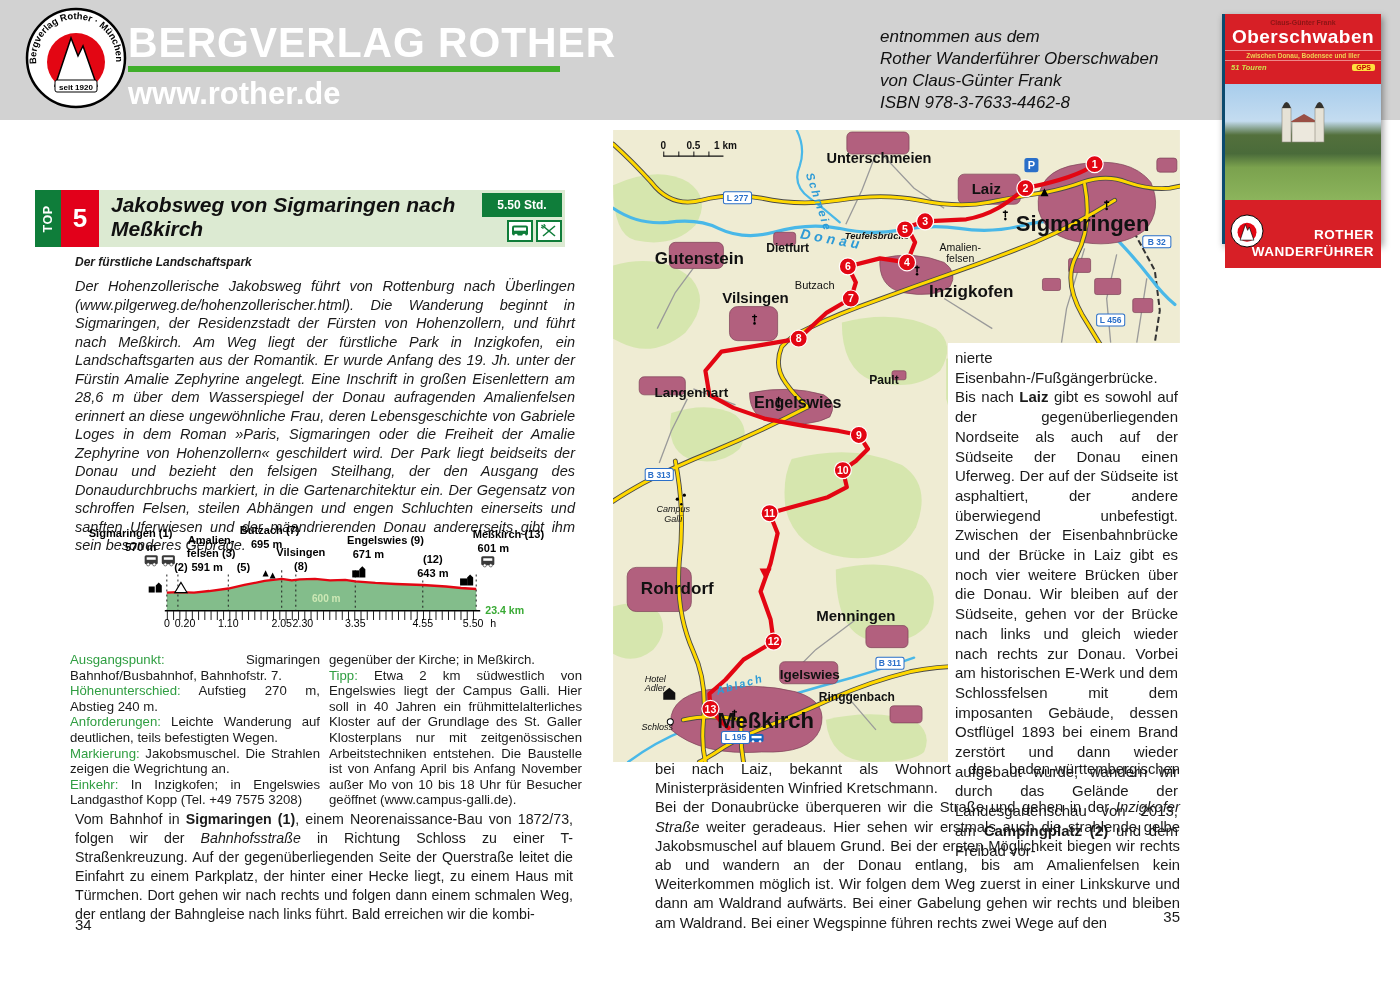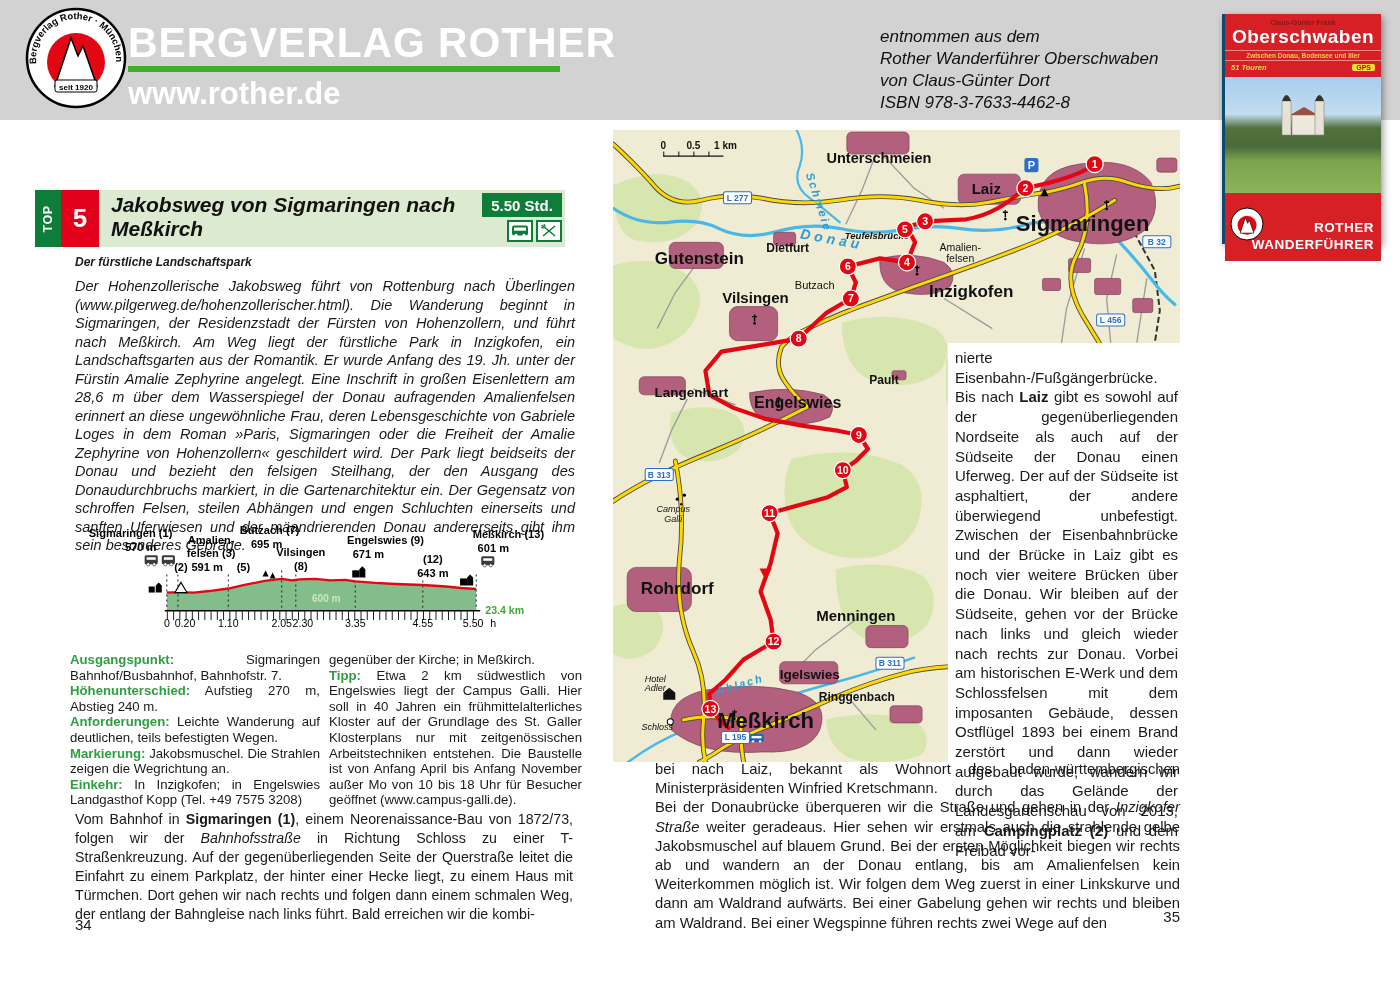--- a/index.html
+++ b/index.html
@@ -14,52 +14,52 @@
   .logo{position:absolute;left:24px;top:6px;}
   .src{position:absolute;left:880px;top:26px;width:318px;text-align:left;
        font-style:italic;font-size:17px;line-height:22px;color:#111;}
   
   .cover{position:absolute;left:1222px;top:14px;width:156px;height:230px;background:#d71f26;
          border-left:3px solid #0c4a6e;box-shadow:2px 3px 7px rgba(0,0,0,.4);font-weight:bold;}
   .cover-author{margin-top:5px;text-align:center;font-size:7px;color:#8c1515;}
   .cover-title{text-align:center;font-size:19px;color:#fff;letter-spacing:.5px;}
   .cover-sub{margin-top:2px;text-align:center;font-size:6.5px;color:#f0d054;
              border-top:1px solid #e88;border-bottom:1px solid #e88;padding:1px 0;}
-  .cover-row{display:flex;justify-content:space-between;align-items:center;padding:2px 6px 5px 6px;text-align:center;}
+  .cover-row{display:flex;justify-content:space-between;align-items:center;padding:2px 6px 12px 6px;text-align:center;}
   .cover-tours{font-size:7.5px;color:#cfe24e;font-style:italic;}
   .cover-gps{font-size:7px;color:#c00000;background:#ffdf3e;border-radius:2px;padding:0 4px;}
   .cover-photo{position:relative;height:116px;margin:0 0px;
      background:linear-gradient(#a8cdec 0%,#c4dcf0 32%,#53703c 44%,#4a6b3a 60%,#7ba24e 72%,#8cb45c 100%);}
   .cover-band{position:relative;height:48px;background:#d71f26;margin-top:20px;}
   .cover-series{position:absolute;right:7px;top:6px;text-align:right;color:#fff;
                 font-size:13.5px;line-height:17px;letter-spacing:.5px;}
   .cover-logo{position:absolute;left:5px;top:-6px;}
   
   .tourbar{position:absolute;left:35px;top:190px;width:530px;height:57px;display:flex;}
   .top-green{width:26px;background:#0f7d3a;display:flex;align-items:center;justify-content:center;}
   .top-green span{transform:rotate(-90deg);color:#fff;font-weight:bold;font-size:12.5px;letter-spacing:.5px;}
   .top-red{width:38px;background:#e2001a;color:#fff;font-size:26px;font-weight:bold;
            display:flex;align-items:center;justify-content:center;}
   .bar-main{flex:1;background:#dcead2;position:relative;}
   .bar-title{position:absolute;left:12px;top:3px;width:362px;font-size:21px;line-height:24px;
              font-weight:bold;font-style:italic;color:#111;}
   .duration{position:absolute;right:3px;top:3px;width:80px;height:24px;background:#0f7d3a;color:#fff;
-            font-weight:bold;font-size:15px;display:flex;align-items:center;justify-content:center;}
+            font-weight:bold;font-size:12px;display:flex;align-items:center;justify-content:center;}
   .ticons{position:absolute;right:3px;top:30px;display:flex;gap:3px;}
   .ticon{width:26px;height:22px;background:#fff;border:2px solid #0f7d3a;box-sizing:border-box;
          display:flex;align-items:center;justify-content:center;}
   
   .intro-head{position:absolute;left:75px;top:255px;font-size:12px;font-weight:bold;font-style:italic;}
   .intro{position:absolute;left:75px;top:277px;width:500px;font-size:14.5px;line-height:18.5px;
          font-style:italic;text-align:justify;}
   .infocols{position:absolute;left:70px;top:652px;width:512px;font-size:13.2px;line-height:15.6px;}
   .info-left{position:absolute;left:0;top:0;width:250px;text-align:justify;}
   .info-right{position:absolute;left:259px;top:0;width:253px;text-align:justify;}
   .infocols p{margin:0;}
-  .glabel{color:#2f9e41;font-weight:bold;}
+  .glabel{color:#2f9e41;font-weight:normal;}
   .body-left{position:absolute;left:75px;top:810px;width:498px;font-size:14.2px;line-height:19px;
              text-align:justify;}
   .pagenum{position:absolute;font-size:15px;}
   .pg-l{left:75px;top:916px;}
   .pg-r{left:1140px;top:908px;width:40px;text-align:right;}
   
   .col-right{position:absolute;left:948px;top:343px;width:232px;height:445px;background:#fff;
              box-sizing:border-box;padding:5px 2px 0 7px;font-size:15px;line-height:19.7px;
              text-align:justify;}
   .body-right{position:absolute;left:655px;top:760px;width:525px;font-size:14.8px;line-height:19.2px;
@@ -85,21 +85,21 @@
     <path d="M31,80 L47,32 L54,50 L59,40 L73,80 Z" fill="#fff" stroke="#000" stroke-width="1.5"></path>
     <rect x="31" y="74" width="42" height="12" rx="2" fill="#fff" stroke="#000" stroke-width="1"></rect>
     <text x="52" y="83.5" text-anchor="middle" font-size="8" font-weight="bold">seit 1920</text>
   </svg>
   <div class="brand">BERGVERLAG ROTHER</div>
   <div class="brand-underline"></div>
   <div class="brand-url">www.rother.de</div>
   <div class="src">
     <div>entnommen aus dem</div>
     <div>Rother Wanderführer Oberschwaben</div>
-    <div>von Claus-Günter Dort</div>
+    <div>von Claus-Günter Frank</div>
     <div>ISBN 978-3-7633-4462-8</div>
   </div>
 </div>
 
 <div class="cover">
   <div class="cover-author">Claus-Günter Frank</div>
   <div class="cover-title">Oberschwaben</div>
   <div class="cover-sub">Zwischen Donau, Bodensee und Iller</div>
   <div class="cover-row">
     <span class="cover-tours">51 Touren</span>

